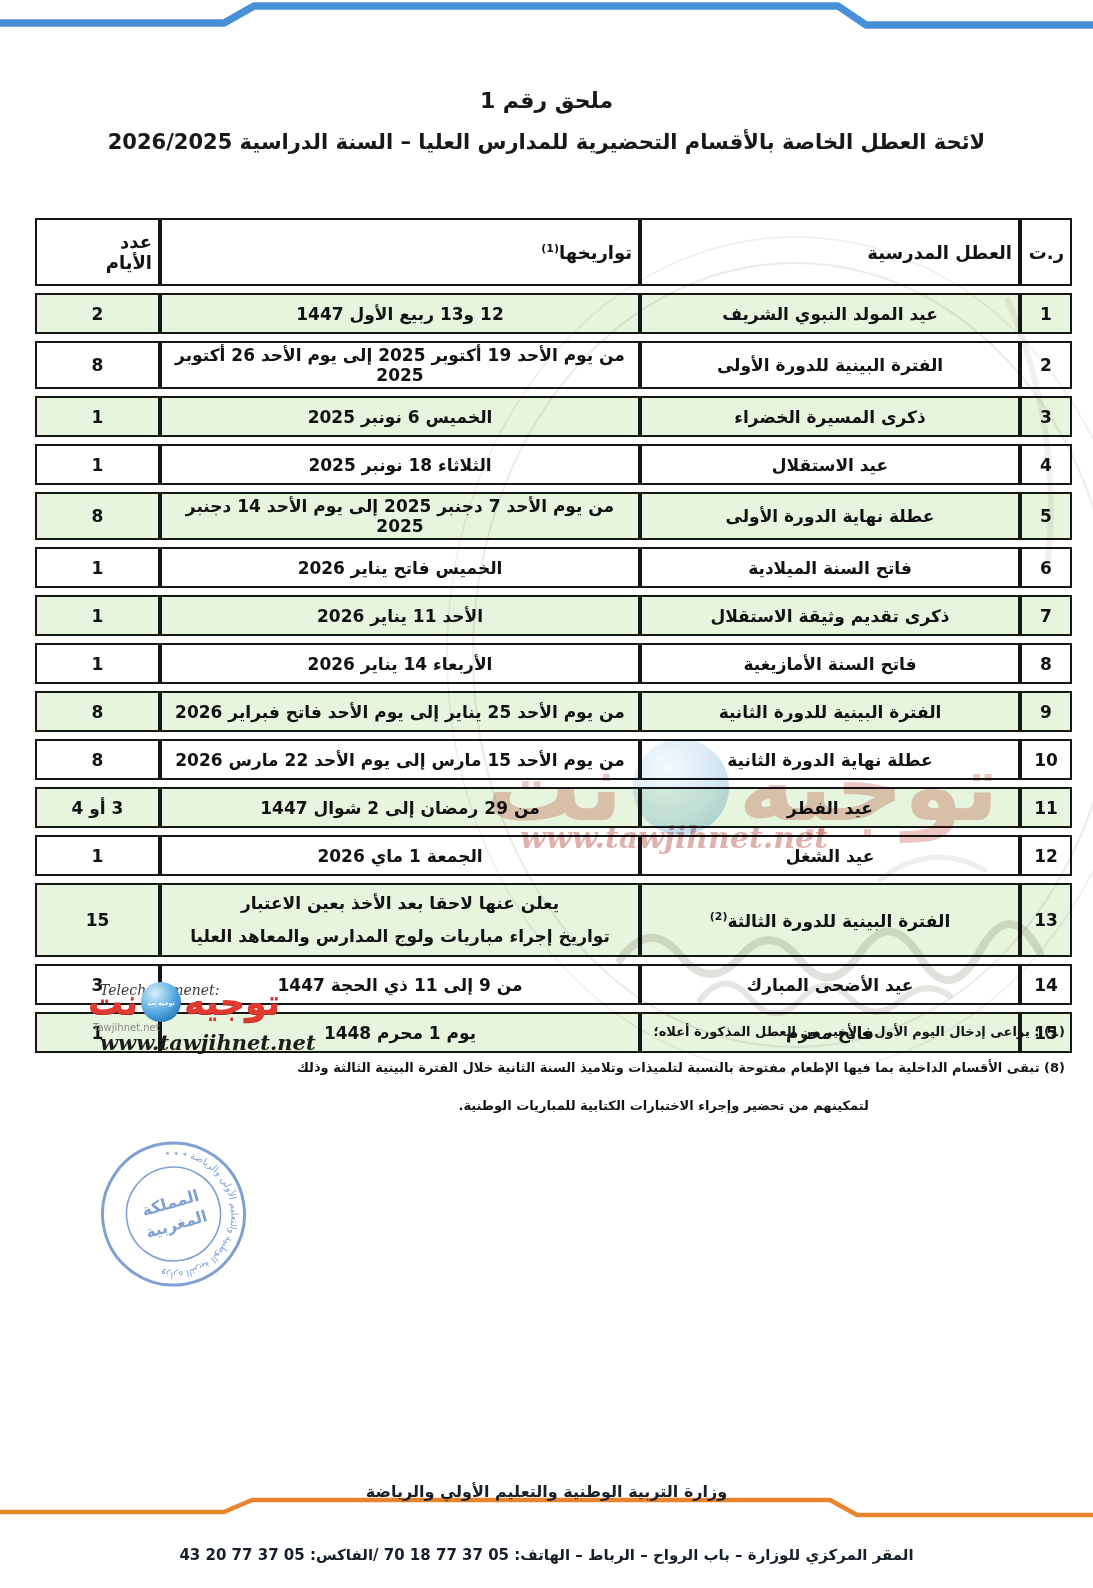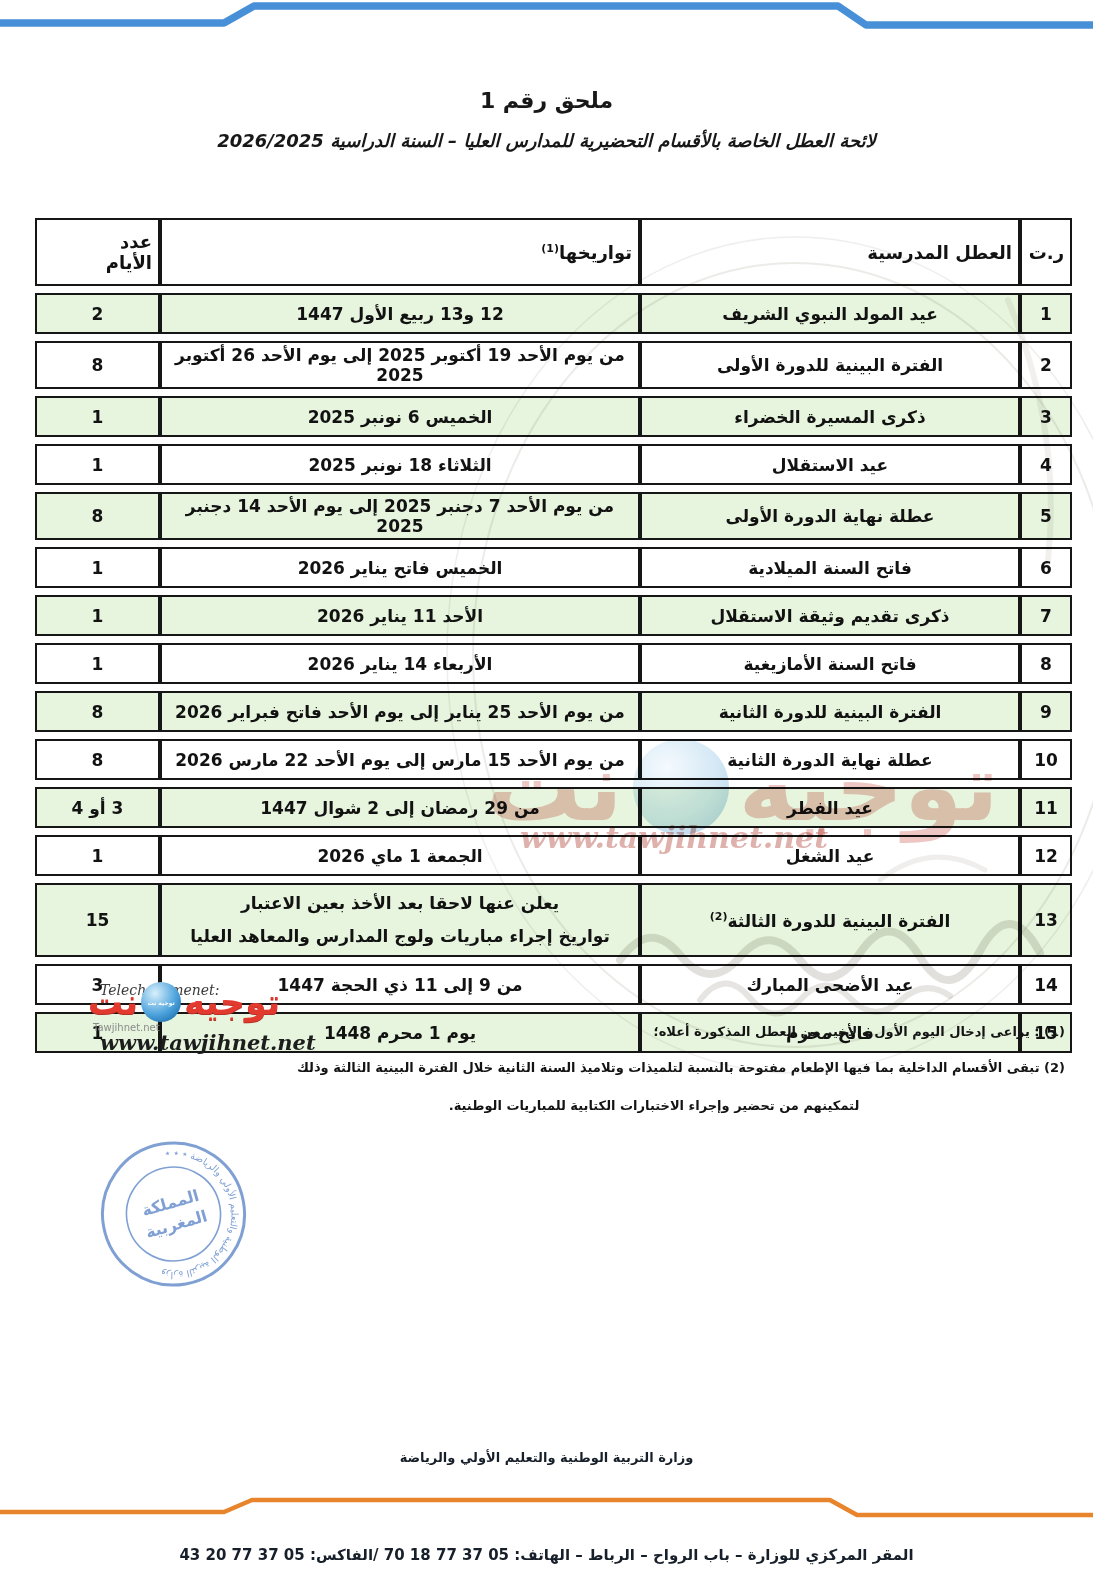--- a/index.html
+++ b/index.html
@@ -1,38 +1,38 @@
 <!DOCTYPE html>
 <html lang="ar"><head>
 <meta charset="utf-8">
 <style>
   html,body{margin:0;padding:0;}
   body{width:1093px;height:1588px;background:#fff;font-family:"DejaVu Sans",sans-serif;overflow:hidden;}
   .page{position:relative;width:1093px;height:1304px;background:#ffffff;}
   .abs{position:absolute;}
   .rtl{direction:rtl;unicode-bidi:plaintext;}
   .title{top:88px;left:0;width:100%;text-align:center;font-size:22px;font-weight:bold;color:#181818;}
-  .subtitle{top:130px;left:0;width:100%;text-align:center;font-size:18px;font-weight:bold;color:#181818;font-style:italic;}
+  .subtitle{top:130px;left:0;width:100%;text-align:center;font-size:21px;font-weight:bold;color:#181818;}
 
   table.holidays{position:absolute;left:35px;top:211px;width:1037px;border-collapse:separate;border-spacing:0 7px;table-layout:fixed;direction:rtl;z-index:2;}
   table.holidays th,table.holidays td{border:2.5px solid #161616;text-align:center;vertical-align:middle;font-weight:bold;color:#121212;padding:2px 6px;background:#fff;}
   table.holidays thead th{height:60px;font-size:18px;text-align:right;}
   table.holidays tbody td{height:33px;font-size:17px;}
   tr.green td{background:#e7f5de;}
   tr.white td{background:#ffffff;}
   td.c-days{font-size:16.5px;}
   sup.fn{font-size:11px;font-weight:bold;}
   .two-line div{line-height:1.95;}
 
   .footnote{font-size:13px;font-weight:bold;color:#141414;white-space:nowrap;z-index:4;}
   .fn1{top:1024px;right:28px;}
   .fn2a{top:1060px;right:28px;}
-  .fn2b{top:1098px;left:424px;width:460px;text-align:center;white-space:normal;}
-
-  .footer-line1{top:1450px;left:0;width:100%;text-align:center;font-size:13px;font-weight:bold;color:#17202a;}
+  .fn2b{top:1098px;left:409px;width:460px;white-space:normal;}
+
+  .footer-line1{top:1482px;left:0;width:100%;text-align:center;font-size:16px;font-weight:bold;color:#17202a;}
   .footer-line2{top:1546px;left:0;width:100%;text-align:center;font-size:15px;font-weight:bold;color:#17202a;}
 
   .wm-center{left:420px;top:712px;width:645px;height:150px;display:flex;direction:rtl;align-items:center;justify-content:center;gap:10px;z-index:3;mix-blend-mode:multiply;opacity:.45;pointer-events:none;}
   .wm-center .wm-word{font-size:95px;font-weight:bold;color:#d9837b;line-height:1;}
   .wm-ball-big{width:96px;height:96px;border-radius:50%;background:radial-gradient(circle at 35% 30%, #e8f4fb, #9fcbe8 55%, #6da8d2 85%);flex:0 0 auto;}
   .wm-url-faded{left:520px;top:820px;font-family:"DejaVu Serif",serif;font-style:italic;font-weight:bold;font-size:30px;color:#c97d75;opacity:.6;z-index:3;mix-blend-mode:multiply;pointer-events:none;}
 
   .logo{left:88px;top:982px;display:flex;direction:rtl;align-items:center;gap:3px;z-index:5;}
   .logo .l-word{font-size:35px;font-weight:bold;color:#e23a2e;line-height:1;text-shadow:0 1px 0 #b72f26;}
   .l-ball{width:40px;height:40px;border-radius:50%;background:radial-gradient(circle at 35% 28%, #d9f0fb, #4da3dd 55%, #1a6aa8 90%);display:flex;align-items:center;justify-content:center;flex:0 0 auto;}
@@ -198,21 +198,21 @@
   </svg>
 
   <div class="abs wm-center">
     <span class="wm-word">توجيه</span>
     <span class="wm-ball-big"></span>
     <span class="wm-word">نت</span>
   </div>
   <div class="abs wm-url-faded">www.tawjihnet.net</div>
 
   <div class="abs footnote fn1 rtl">(1) : يراعى إدخال اليوم الأول والأخير من العطل المذكورة أعلاه؛</div>
-  <div class="abs footnote fn2a rtl">(2) تبقى الأقسام الداخلية بما فيها الإطعام مفتوحة بالنسبة لتلميذات وتلاميذ السنة الثانية خلال الفترة البينية الثالثة وذلك</div>
+  <div class="abs footnote fn2a rtl">(8) تبقى الأقسام الداخلية بما فيها الإطعام مفتوحة بالنسبة لتلميذات وتلاميذ السنة الثانية خلال الفترة البينية الثالثة وذلك</div>
   <div class="abs footnote fn2b rtl">لتمكينهم من تحضير وإجراء الاختبارات الكتابية للمباريات الوطنية.</div>
 
   <div class="abs telecharg">Telechargmenet:</div>
   <div class="abs logo">
     <span class="l-word">توجيه</span>
     <span class="l-ball">
         <span>توجيه نت</span>
       </span>
     <span class="l-word">نت</span>
   </div>

